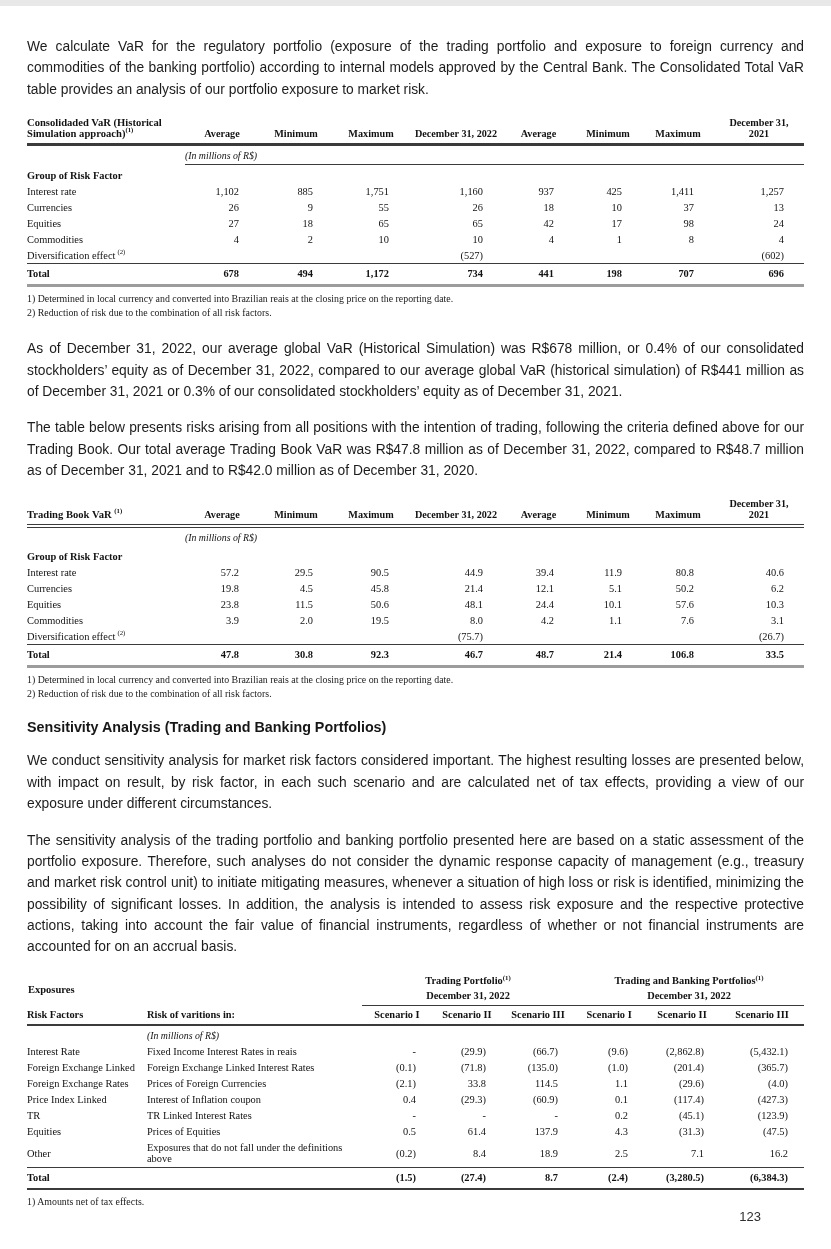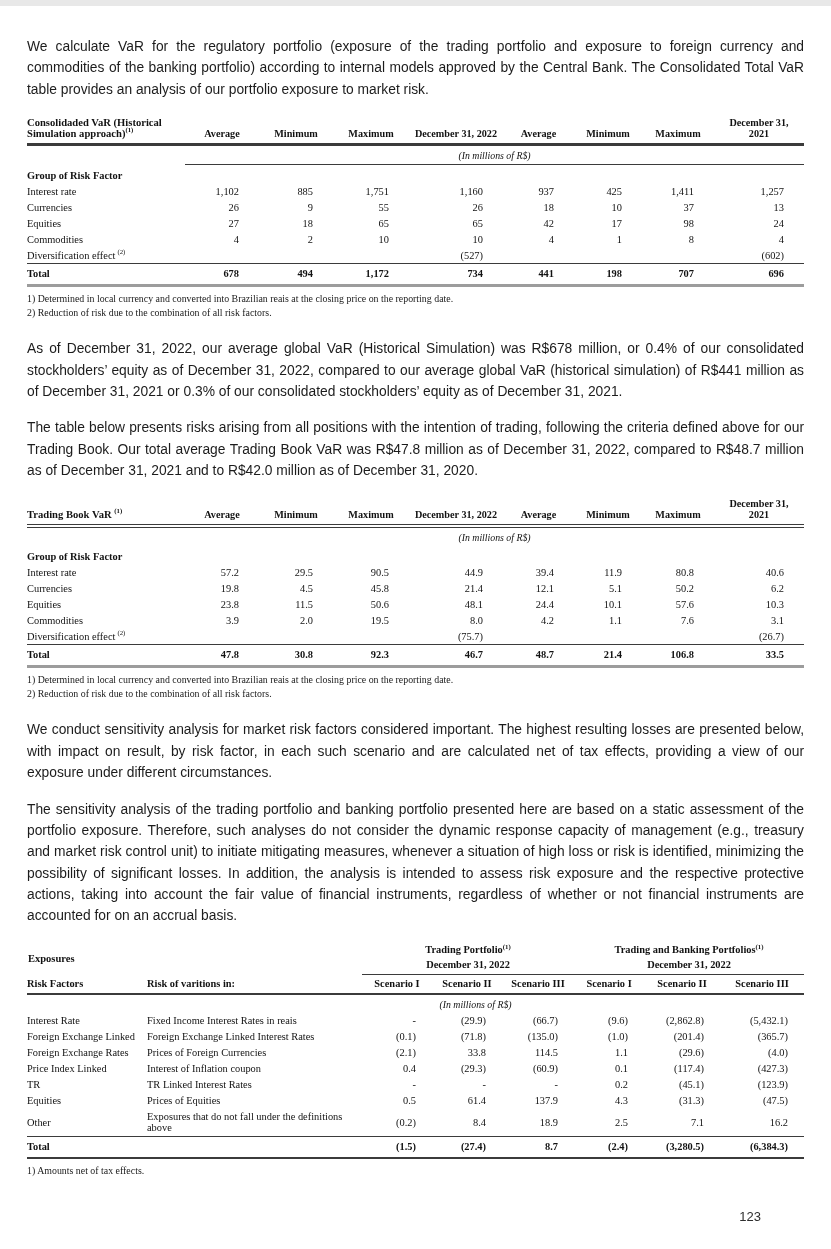--- a/index.html
+++ b/index.html
@@ -9,21 +9,21 @@
     overflow: hidden; font-family: "Liberation Sans", sans-serif; color: #1c1c1c;
   }
   p.body { font-size: 13.8px; line-height: 1.55; text-align: justify; margin: 0 0 15px 0; }
   h2.section { font-size: 14.3px; font-weight: bold; margin: 19px 0 15px 0; color: #161616; }
 
   
   table { width: 100%; border-collapse: collapse; table-layout: fixed;
           font-family: "Liberation Serif", serif; color: #121212; font-size: 10.4px; }
   th { font-weight: bold; }
   sup { font-size: 6.8px; vertical-align: super; line-height: 0; }
-  .units { text-align: center; font-style: italic; font-size: 9.8px; padding: 4px 0 3px 0; }
+  .units { text-align: left; font-style: italic; font-size: 9.8px; padding: 4px 0 3px 0; }
   .num { text-align: right; padding: 2.5px 20px 2.5px 0; }
   .rlabel { text-align: left; padding: 2.5px 0; }
   .rdesc { text-align: left; padding: 2.5px 0; }
   .footnote { font-family: "Liberation Serif", serif; font-size: 9.9px; color: #1a1a1a; margin: 1px 0 3px 0; }
   .fngroup { margin: 6px 0 20px 0; }
 
   
   .vtable { margin-top: 6px; }
   .vtable thead th { text-align: center; vertical-align: bottom; padding: 2px 4px 4px 4px; font-size: 10.2px; }
   .vtable thead th.tlabel { text-align: left; padding-left: 0; font-size: 10.6px; }
@@ -267,20 +267,21 @@
         <td class="num">106.8</td>
         <td class="num">33.5</td>
       </tr>
     </tfoot>
   </table>
   <div class="fngroup">
     <p class="footnote">1) Determined in local currency and converted into Brazilian reais at the closing price on the reporting date.</p>
     <p class="footnote">2) Reduction of risk due to the combination of all risk factors.</p>
   </div>
 
+  <h2 class="section">Sensitivity Analysis (Trading and Banking Portfolios)</h2>
 
   <p class="body">We conduct sensitivity analysis for market risk factors considered important. The highest resulting losses are presented below, with impact on result, by risk factor, in each such scenario and are calculated net of tax effects, providing a view of our exposure under different circumstances.</p>
   <p class="body">The sensitivity analysis of the trading portfolio and banking portfolio presented here are based on a static assessment of the portfolio exposure. Therefore, such analyses do not consider the dynamic response capacity of management (e.g., treasury and market risk control unit) to initiate mitigating measures, whenever a situation of high loss or risk is identified, minimizing the possibility of significant losses. In addition, the analysis is intended to assess risk exposure and the respective protective actions, taking into account the fair value of financial instruments, regardless of whether or not financial instruments are accounted for on an accrual basis.</p>
 
   <table class="etable">
     <colgroup>
       <col style="width:120px">
         <col style="width:215px">
         <col style="width:70px">
         <col style="width:70px">

